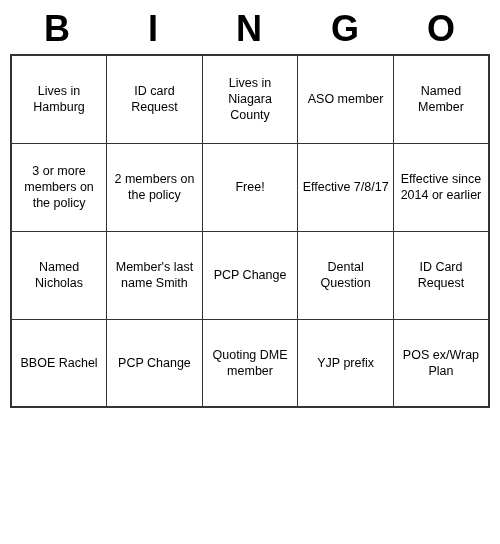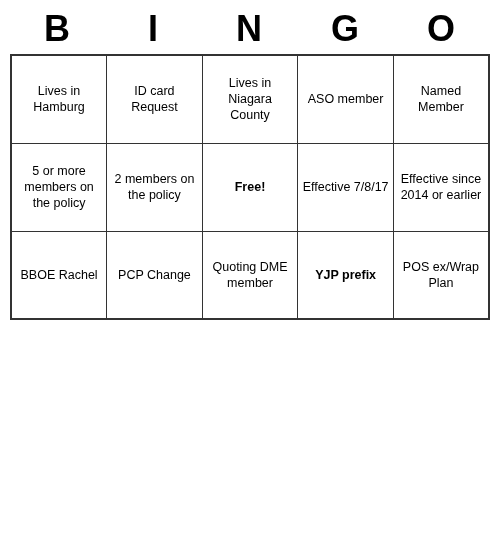--- a/index.html
+++ b/index.html
@@ -36,25 +36,25 @@
       width: 96px;
       height: 88px;
       text-align: center;
       vertical-align: middle;
       font-size: 12.5px;
       padding: 4px;
       line-height: 1.3;
     }
     .free-cell {
       font-size: 20px;
-      font-weight: bold;
+      font-weight: normal;
     }
     .yjp-cell {
       font-size: 18px;
-      font-weight: bold;
+      font-weight: normal;
     }
   </style>
 </head>
 <body>
 
 <div class="bingo-title">
 <span>B</span>
     <span>I</span>
     <span>N</span>
     <span>G</span>
@@ -64,25 +64,32 @@
 <table class="bingo-grid">
   <tbody id="grid-body">
   <tr>
         <td>Lives in Hamburg</td>
         <td>ID card Request</td>
         <td>Lives in Niagara County</td>
         <td>ASO member</td>
         <td>Named Member</td>
       </tr>
       <tr>
-        <td>5 or more members on the policy</td>
+        <td>3 or more members on the policy</td>
         <td>2 members on the policy</td>
         <td class="free-cell">Free!</td>
         <td>Effective 7/8/17</td>
         <td>Effective since 2014 or earlier</td>
+      </tr>
+      <tr>
+        <td>Named Nicholas</td>
+        <td>Member's last name Smith</td>
+        <td>PCP Change</td>
+        <td>Dental Question</td>
+        <td>ID Card Request</td>
       </tr>
       <tr>
         <td>BBOE Rachel</td>
         <td>PCP Change</td>
         <td>Quoting DME member</td>
         <td class="yjp-cell">YJP prefix</td>
         <td>POS ex/Wrap Plan</td>
       </tr>
     </tbody>
 </table>

